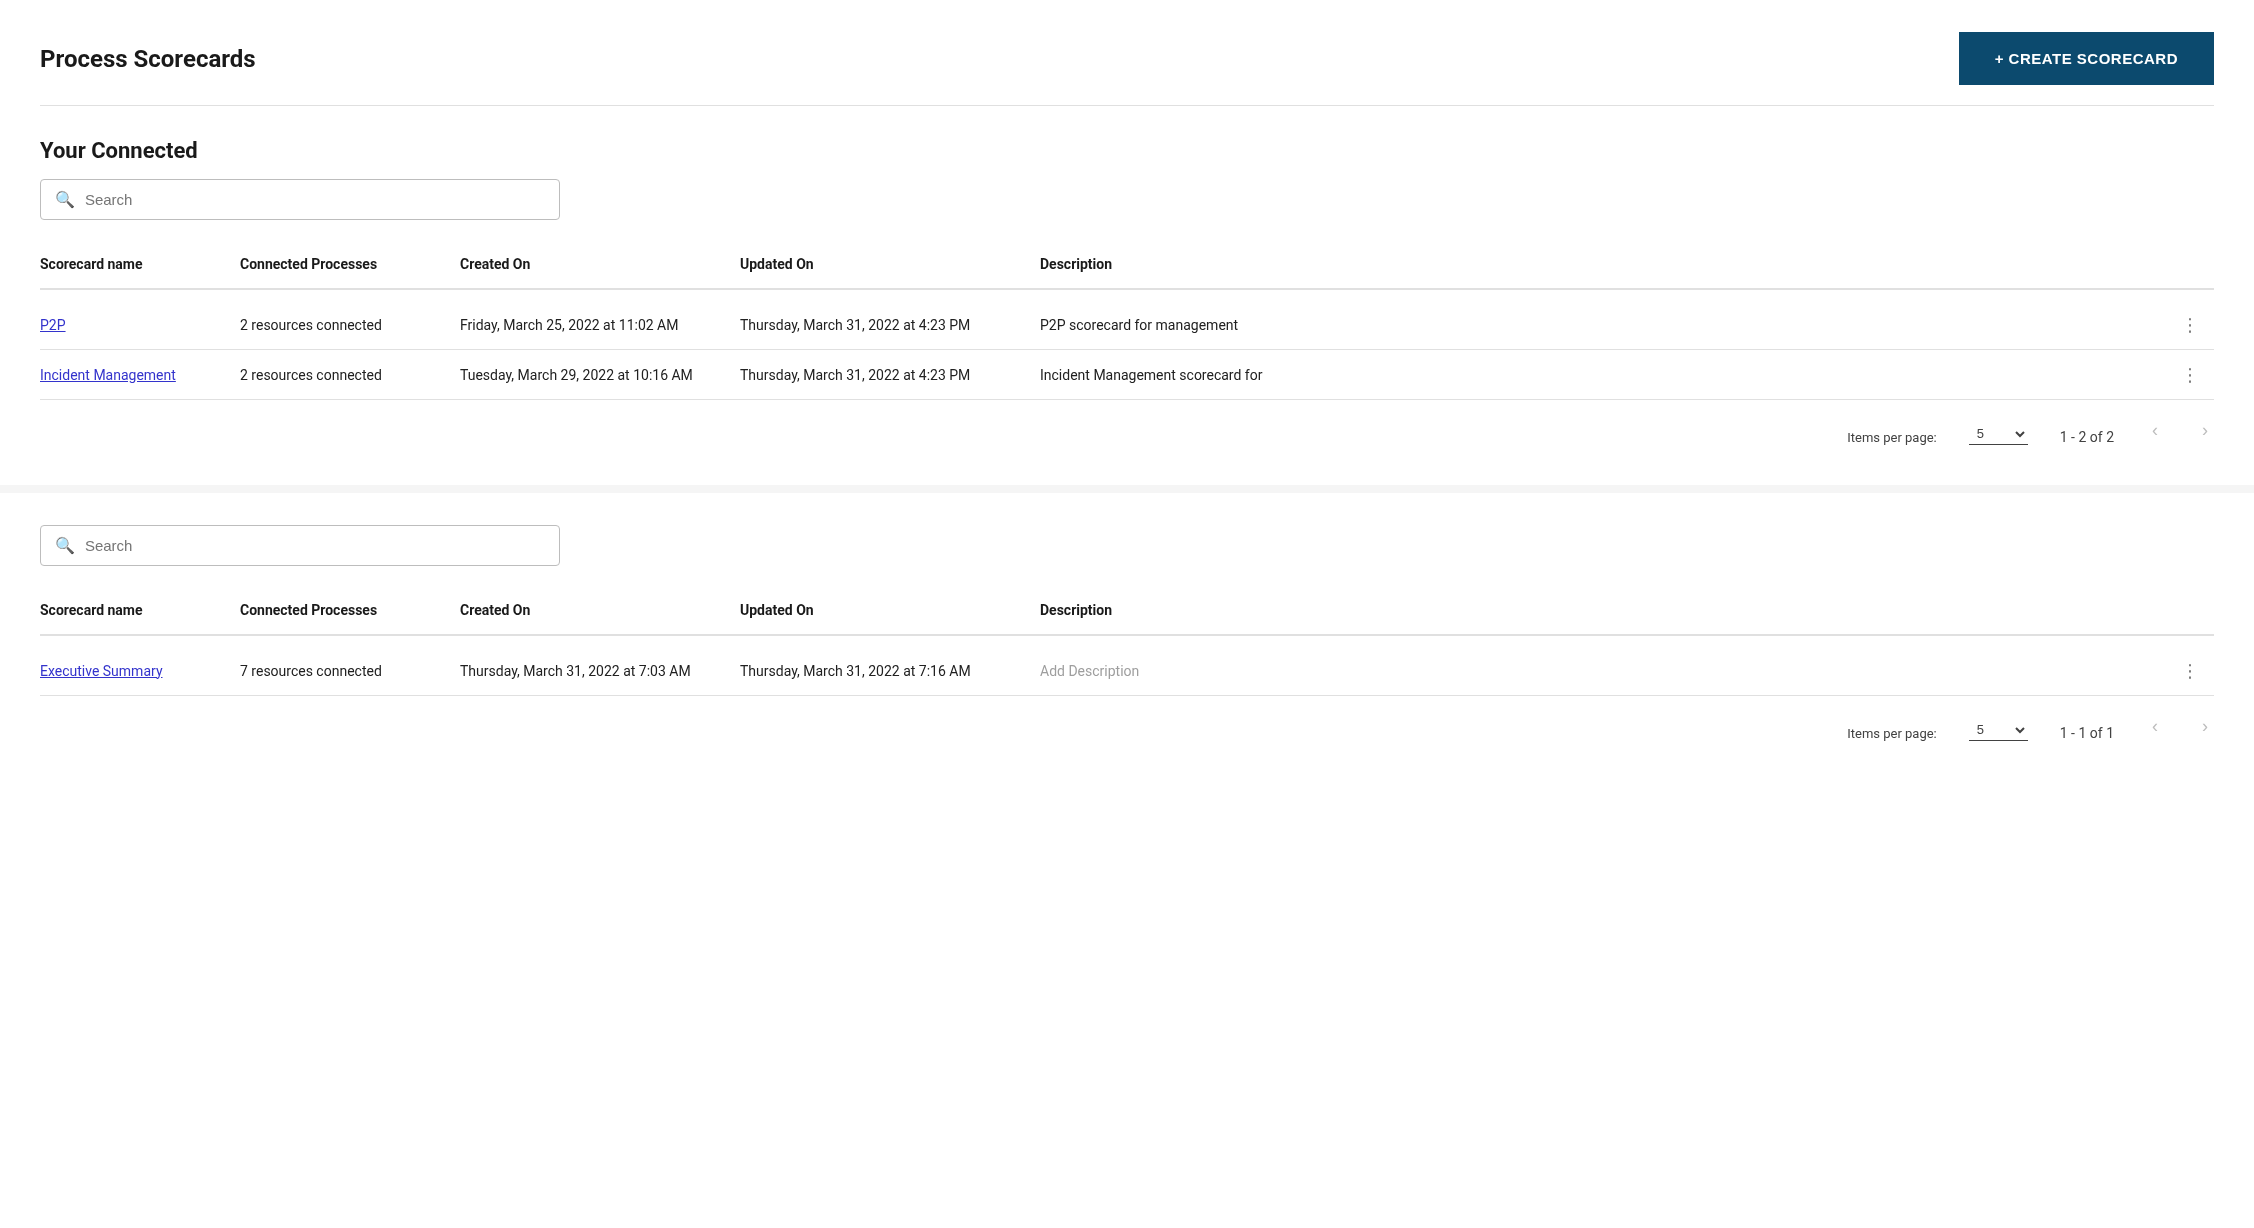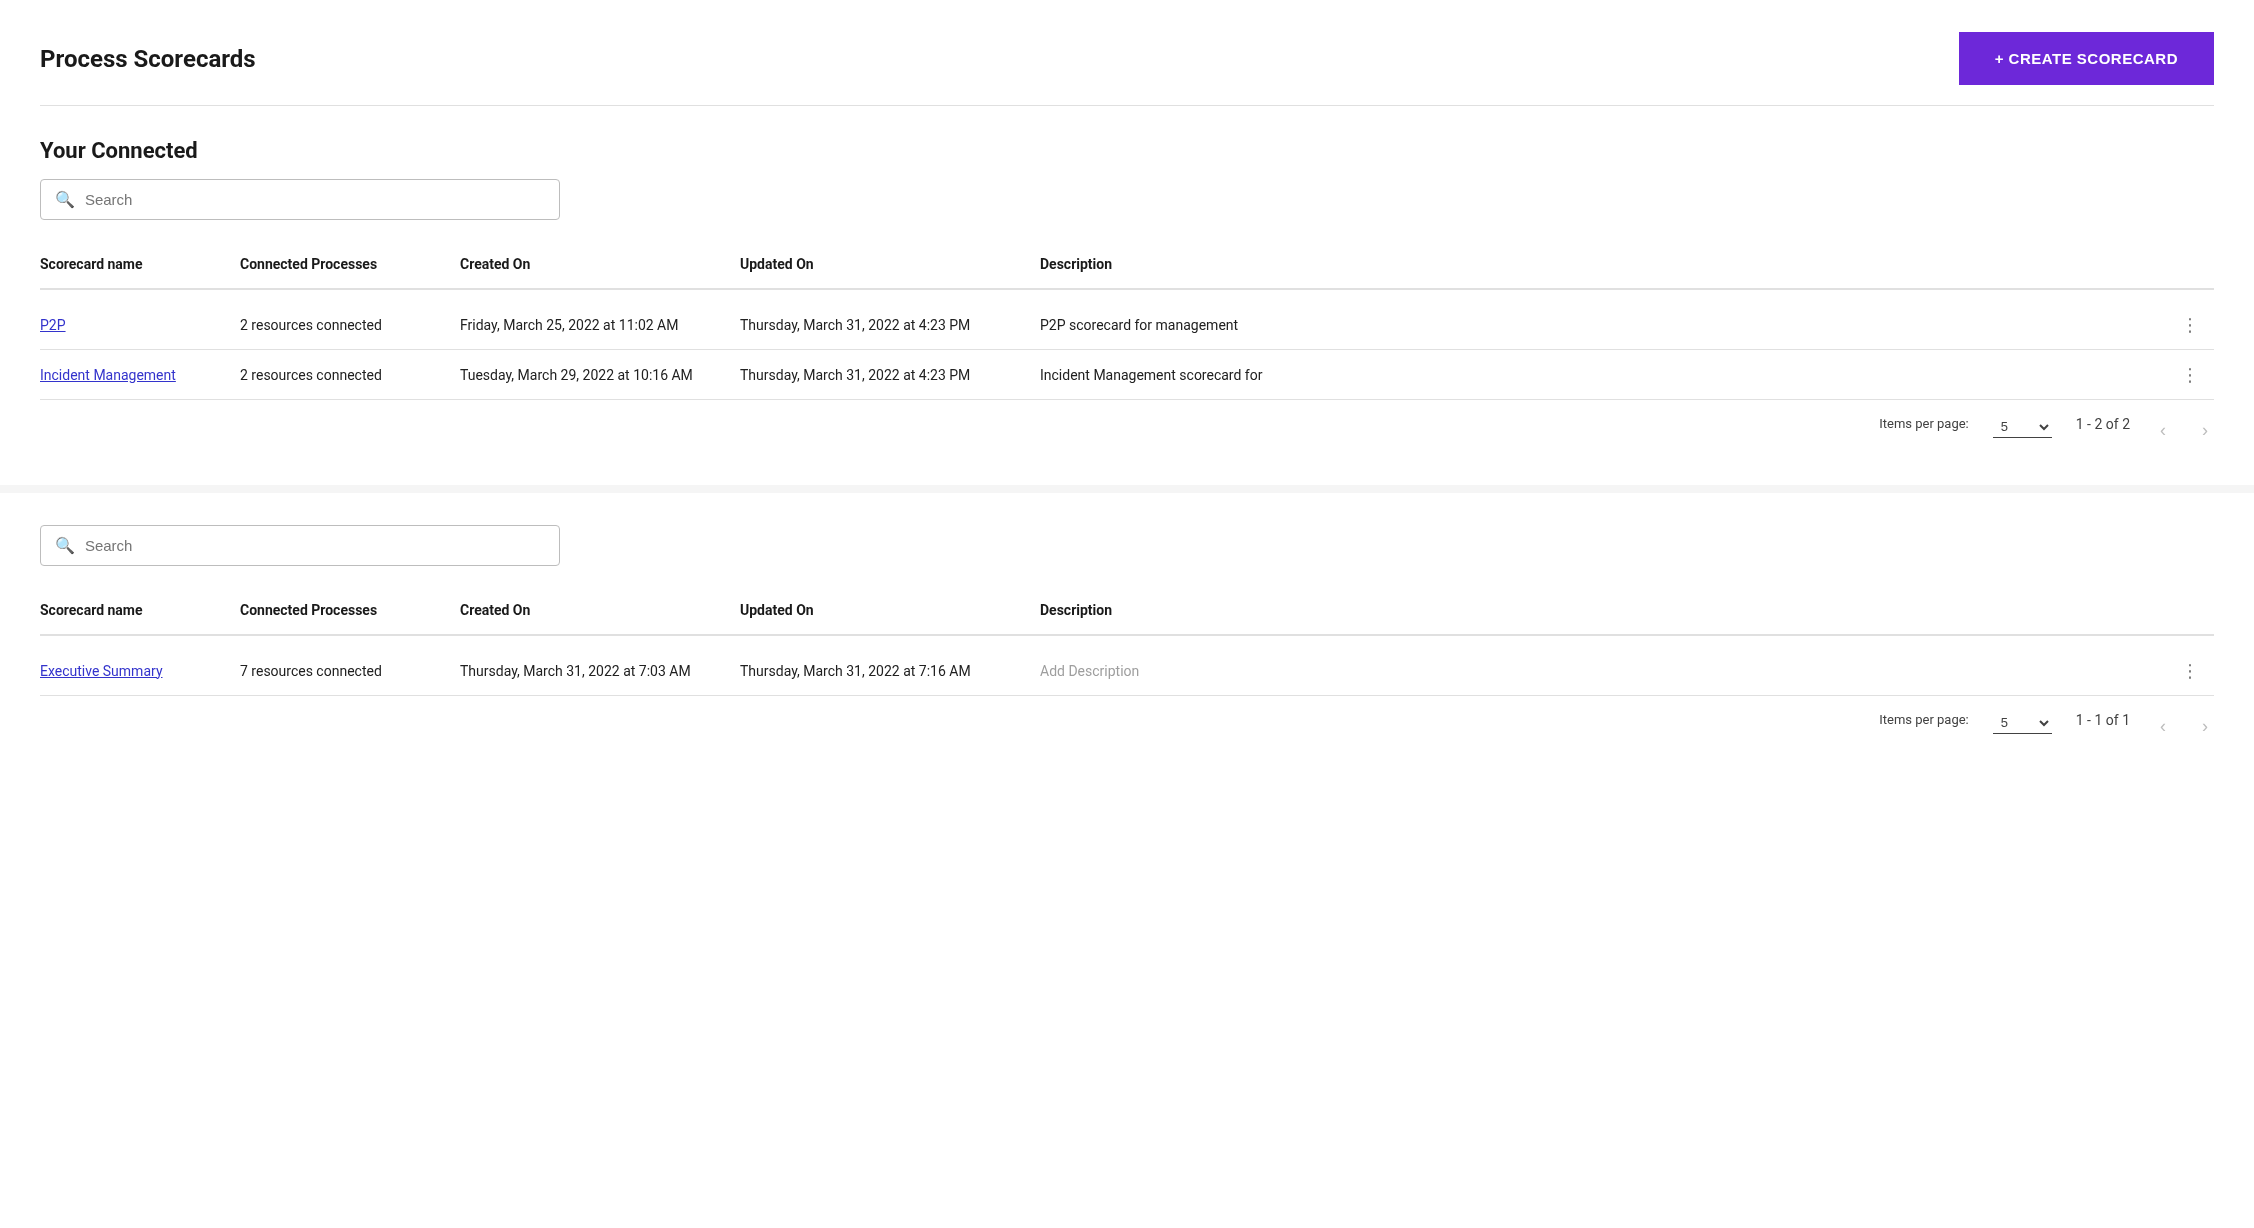--- a/index.html
+++ b/index.html
@@ -30,21 +30,21 @@
       border-bottom: 1px solid #e0e0e0;
     }
 
     .page-title {
       font-size: 24px;
       font-weight: 700;
       color: #1a1a1a;
     }
 
     .create-button {
-      background: #6d28d9;
+      background: #0c4a6e;
       color: #fff;
       border: none;
       padding: 18px 36px;
       font-size: 15px;
       font-weight: 600;
       letter-spacing: 0.5px;
       cursor: pointer;
       display: flex;
       align-items: center;
       gap: 8px;
@@ -138,24 +138,24 @@
     }
 
     .add-description {
       color: #9e9e9e;
       font-style: normal;
       font-size: 14px;
     }
 
     .pagination {
       display: flex;
-      align-items: flex-start;
+      align-items: flex-end;
       justify-content: flex-end;
       margin-top: 16px;
-      gap: 24px;
+      gap: 32px;
     }
 
     .pagination-label {
       font-size: 13px;
       color: #424242;
     }
 
     .pagination-select {
       border: none;
       border-bottom: 1px solid #424242;

